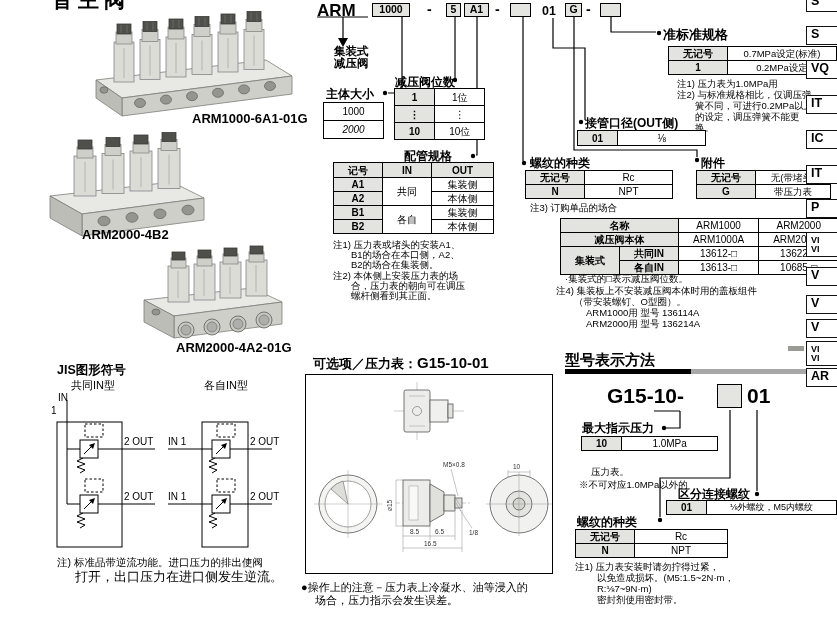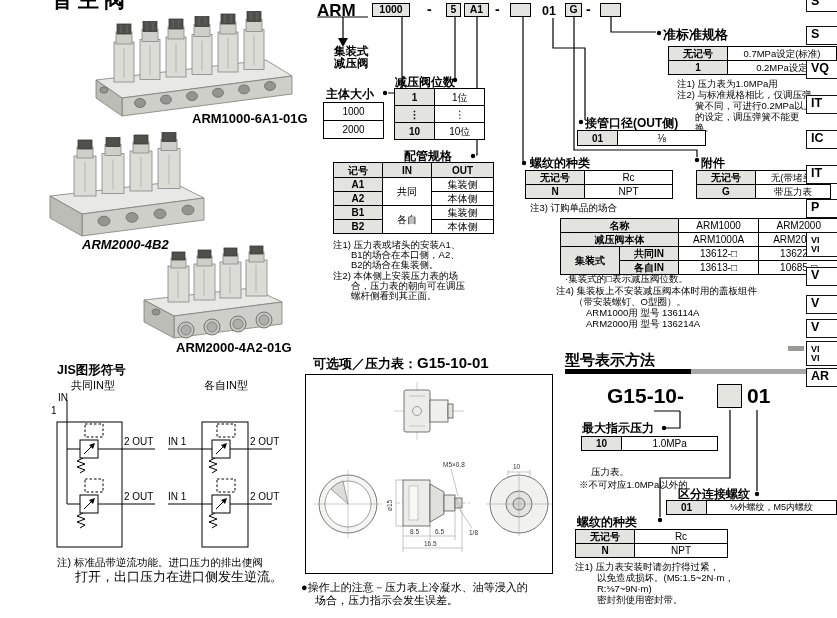--- a/index.html
+++ b/index.html
@@ -160,21 +160,21 @@
           </g>
       </g>
       <g fill="#95958f" stroke="#6b6b66">
         <ellipse cx="60" cy="97" rx="6" ry="4.8"></ellipse>
           <ellipse cx="88" cy="93.4" rx="6" ry="4.8"></ellipse>
         <ellipse cx="116" cy="89.8" rx="6" ry="4.8"></ellipse>
           <ellipse cx="144" cy="86" rx="6" ry="4.8"></ellipse>
       </g>
     </g>
   </svg>
-  <div class="ab photo-lbl" style="left:82px;top:237px;font-style:italic;">ARM2000-4B2</div>
+  <div class="ab photo-lbl" style="left:82px;top:227px;">ARM2000-4B2</div>
 
   <svg style="left:140px;top:240px" width="150" height="104" viewBox="0 0 150 104">
     <g stroke-width="0.8">
       <polygon points="4,60 112,48 142,62 34,76" fill="#e8e8e4" stroke="#7e7e7a"></polygon>
       <polygon points="34,76 142,62 142,84 34,98" fill="#cfcfca" stroke="#7e7e7a"></polygon>
       <polygon points="4,60 34,76 34,98 4,82" fill="#bdbdb8" stroke="#7e7e7a"></polygon>
       <g>
         <g transform="translate(28,12)">
             <rect x="0" y="14" width="21" height="36" fill="#dcdcd7" stroke="#85858a"></rect>
             <line x1="10" y1="19" x2="10" y2="46" stroke="#a9a9a4"></line>
@@ -232,21 +232,21 @@
       <div>减压阀</div>
   </div>
 
   <div class="ab lbl" style="left:326px;top:86px;">主体大小</div>
   <table class="t" style="left:323px;top:102px;">
     <tbody>
         <tr>
           <td style="width:60px;height:18px;">1000</td>
         </tr>
     <tr>
-          <td style="height:18px;">2000</td>
+          <td style="height:18px;font-style:italic;">2000</td>
         </tr>
   </tbody>
     </table>
 
   <div class="ab lbl" style="left:395px;top:74px;">减压阀位数</div>
   <table class="t" style="left:394px;top:88px;">
     <tbody>
         <tr>
           <td class="g" style="width:24px;height:17px;">1</td>
           <td style="width:49px;">1位</td>

